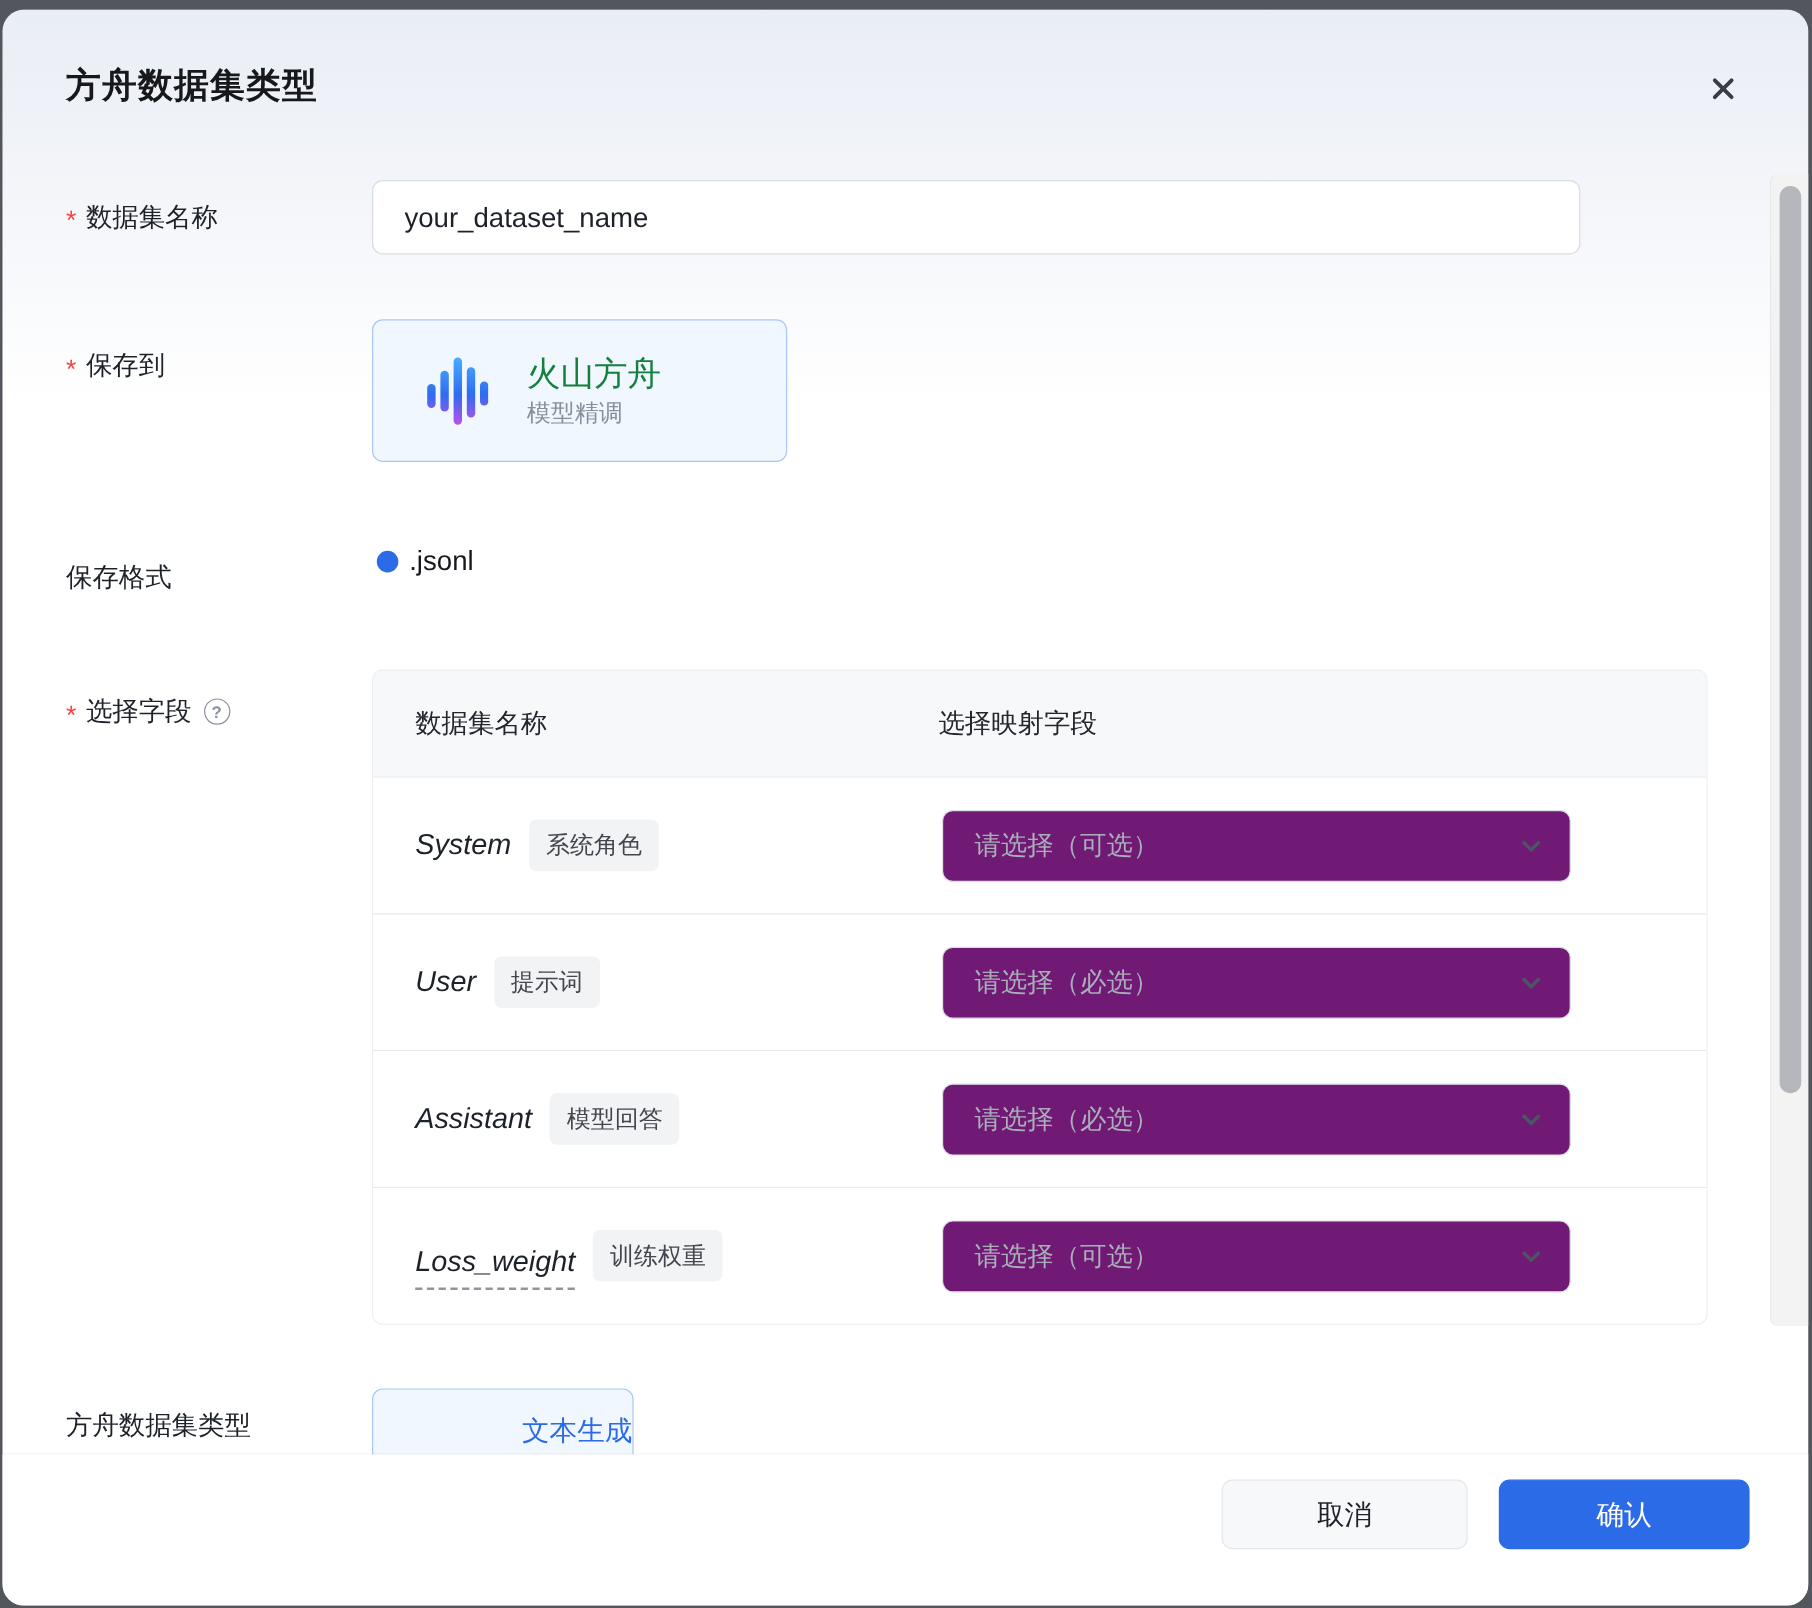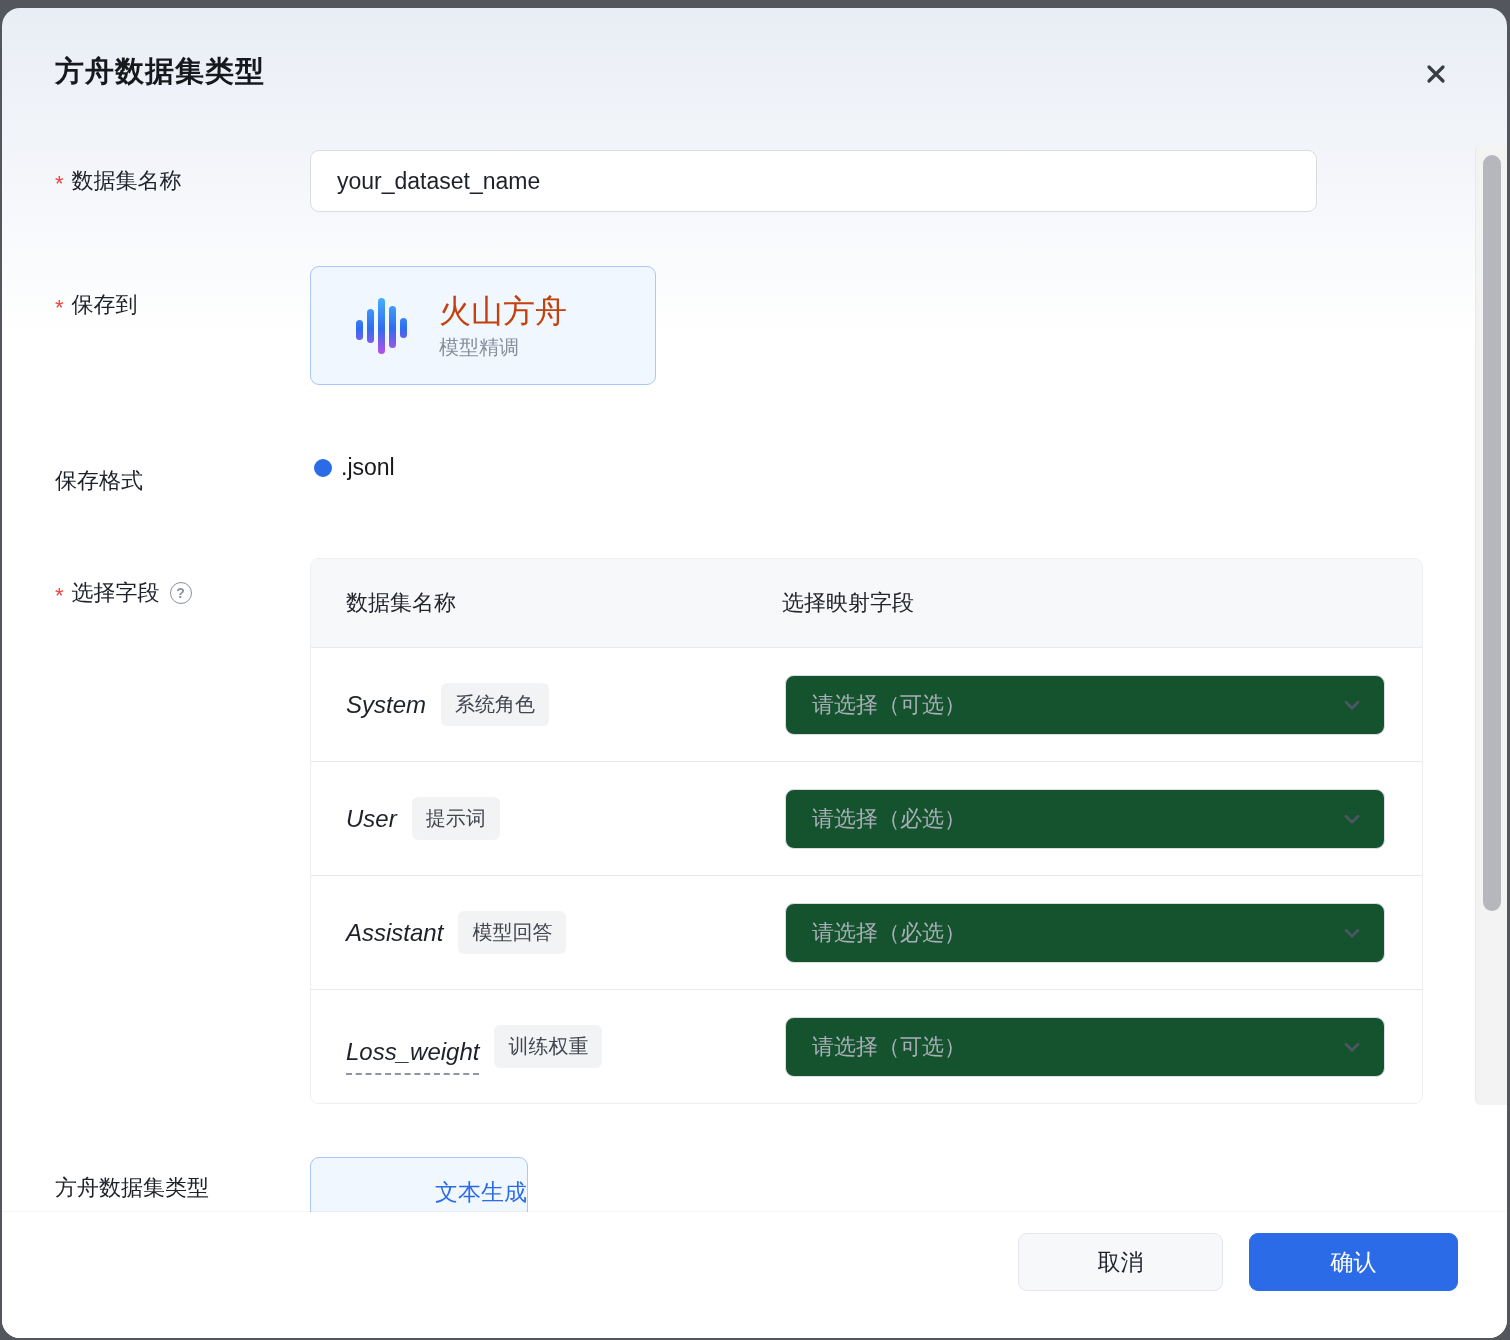--- a/index.html
+++ b/index.html
@@ -26,21 +26,21 @@
     background:#fff;outline:none;
   }
   
   .dest-card{
     position:absolute;left:308px;top:258px;width:346px;height:119px;
     background:var(--card-bg);border:1px solid var(--card-border);border-radius:9px;
     display:flex;align-items:center;cursor:pointer;
   }
   .dest-card .wave{margin-left:44px;flex:0 0 auto;}
   .dest-text{margin-left:32px;}
-  .dest-title{font-size:32px;color:#c2410c;}
+  .dest-title{font-size:28px;color:#15803d;}
   .dest-sub{font-size:20px;color:var(--text-gray);}
   
   .radio-row{position:absolute;left:312px;top:446px;display:flex;align-items:center;cursor:pointer;}
   .radio{width:11px;height:11px;border:9px solid var(--primary);border-radius:50%;background:#fff;flex:0 0 auto;}
   .radio-label{margin-left:9px;font-size:23px;color:#16181c;}
   .help-icon{
     display:inline-flex;align-items:center;justify-content:center;
     width:22px;height:22px;border:1.6px solid #8a919f;border-radius:50%;
     color:#8a919f;font-size:14px;font-weight:700;margin-left:10px;
   }
@@ -50,21 +50,21 @@
     border:1px solid #eceef2;border-radius:9px;overflow:hidden;background:#fff;
   }
   .thead{height:88px;background:#f7f8fa;display:flex;align-items:center;font-size:22px;color:#23262d;font-weight:500;}
   .th1{padding-left:35px;width:471px;}
   .trow{height:114px;display:flex;align-items:center;border-top:1px solid var(--line);background:#fff;}
   .cell-left{width:474px;padding-left:35px;display:flex;align-items:center;}
   .row-name{font-size:24px;color:var(--text-dark);font-style:italic;}
   .row-name.dashed{border-bottom:2px dashed #8f959e;padding-bottom:7px;margin-top:19px;}
   .badge{margin-left:15px;background:#f2f3f5;color:#42464e;font-size:20px;padding:8px 14px;border-radius:6px;white-space:nowrap;}
   .select{
-    width:600px;height:60px;border:1px solid #d9dde4;border-radius:9px;background:#14532d;
+    width:524px;height:60px;border:1px solid #d9dde4;border-radius:9px;background:#701a75;
     display:flex;align-items:center;justify-content:space-between;padding:0 22px 0 26px;cursor:pointer;
   }
   .select .ph{font-size:22px;color:var(--ph-gray);}
   
   .type-btn{
     position:absolute;left:308px;top:1149px;width:218px;height:70px;
     background:var(--card-bg);border:1px solid var(--card-border);border-radius:9px;
     color:var(--primary);font-size:23px;display:flex;align-items:center;justify-content:flex-end;cursor:pointer;
   }
   

